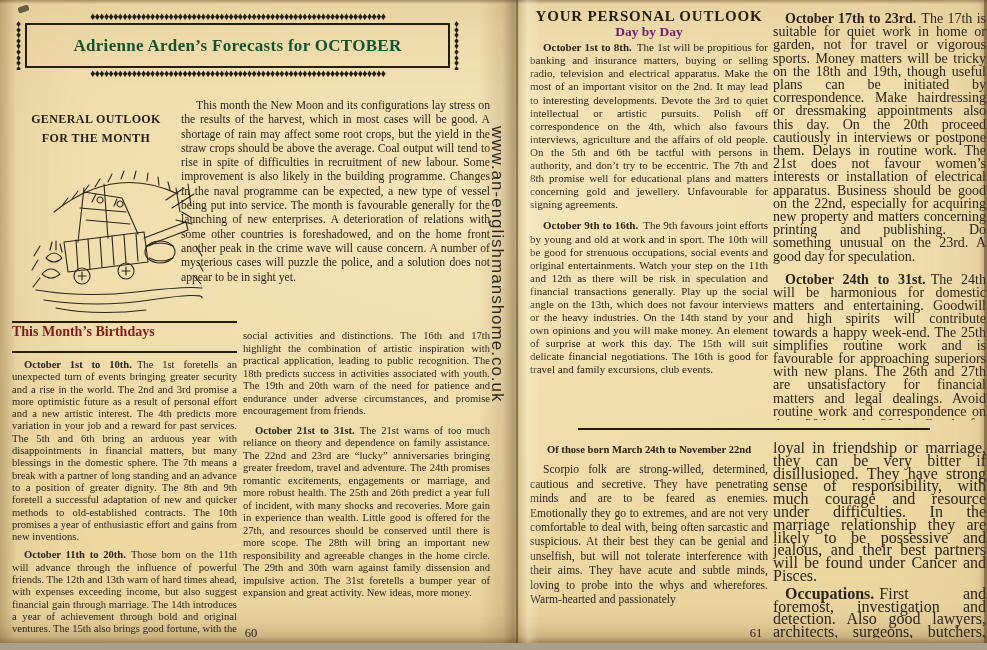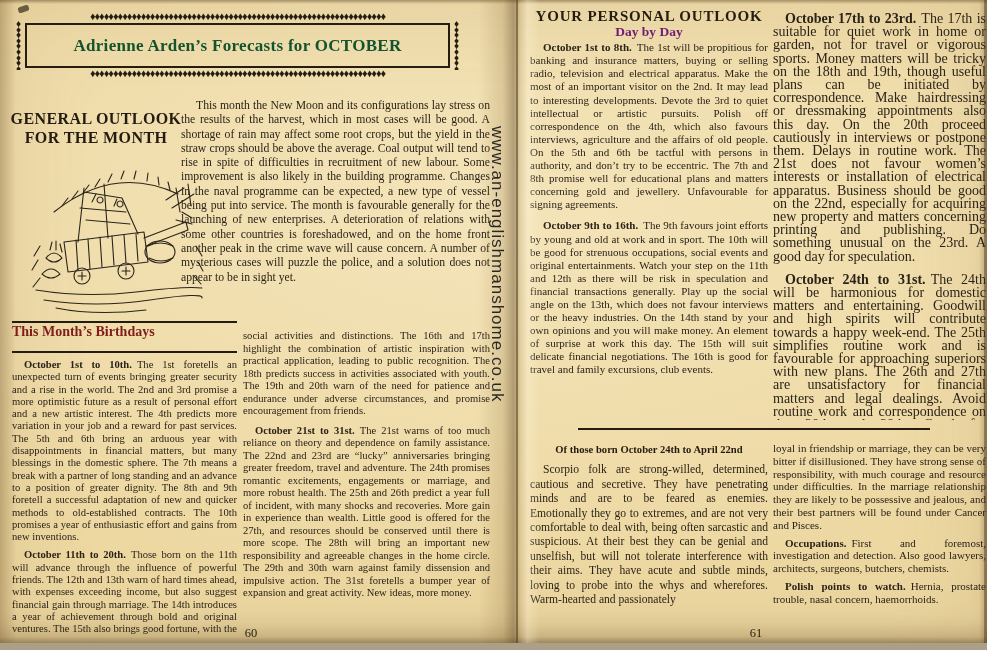--- a/index.html
+++ b/index.html
@@ -51,21 +51,21 @@
   .banner-title{font-size:17px;font-weight:bold;letter-spacing:.3px;color:#14532d;}
 
   
   .jtext{text-align:justify;}
   .para{margin:0;}
   .lead{font-weight:bold;padding-right:5px;}
   .rule{background:#241c10;}
 
   
   .go-head{position:absolute;left:10px;top:110px;width:172px;text-align:center;
-    font-weight:bold;font-size:16px;line-height:18.5px;letter-spacing:.4px;color:#241c10;}
+    font-weight:bold;font-size:12px;line-height:18.5px;letter-spacing:.4px;color:#241c10;}
   .go-illo{position:absolute;left:26px;top:150px;width:180px;height:166px;}
   .go-body{position:absolute;left:181px;top:99px;width:309px;height:220px;overflow:hidden;
     font-size:11.7px;line-height:14.3px;}
   .go-body .para{text-indent:15px;}
 
   .bday-rule-a{position:absolute;left:12px;top:321px;width:225px;height:2px;}
   .bday-head{position:absolute;left:12px;top:324px;width:225px;
     font-size:14px;font-weight:bold;color:#7f1d1d;}
   .bday-rule-b{position:absolute;left:12px;top:351px;width:225px;height:2px;}
   .bday-c1{position:absolute;left:12px;top:359px;width:225px;height:278px;overflow:hidden;
@@ -94,21 +94,21 @@
   .po-c2 .para + .para{margin-top:10px;}
 
   .divider{position:absolute;left:578px;top:428px;width:352px;height:2px;}
 
   .char-c1{position:absolute;left:530px;top:440px;width:238px;height:198px;overflow:hidden;
     font-size:11.6px;line-height:14.4px;}
   .char-head{text-align:center;font-weight:bold;font-size:16px;letter-spacing:3.5px;color:#241c10;}
   .char-sub{text-align:center;font-weight:bold;font-size:10.6px;margin-top:3px;color:#241c10;}
   .char-c1 .para{text-indent:13px;margin-top:6px;}
   .char-c2{position:absolute;left:773px;top:442px;width:213px;height:196px;overflow:hidden;
-    font-size:11px;line-height:12.8px;}
+    font-size:16px;line-height:12.8px;}
   .char-c2 .para + .para{margin-top:5px;}
   .char-c2 .para.hang{text-indent:12px;}
 
   .illo-stroke{stroke:#2b241a;fill:none;stroke-width:1.1;stroke-linecap:round;stroke-linejoin:round;}
 </style>
 </head>
 <body>
 
 <div class="paper"></div>
 <div class="speck"></div>
@@ -209,21 +209,21 @@
       <span class="lead">October 17th to 23rd.</span><span>The 17th is suitable for quiet work in home or garden, not for travel or vigorous sports. Money matters will be tricky on the 18th and 19th, though useful plans can be initiated by correspondence. Make hairdressing or dressmaking appointments also this day. On the 20th proceed cautiously in interviews or postpone them. Delays in routine work. The 21st does not favour women’s interests or installation of electrical apparatus. Business should be good on the 22nd, especially for acquiring new property and matters concerning printing and publishing. Do something unusual on the 23rd. A good day for speculation.</span>
     </p>
     <p class="para">
       <span class="lead">October 24th to 31st.</span><span>The 24th will be harmonious for domestic matters and entertaining. Goodwill and high spirits will contribute towards a happy week-end. The 25th simplifies routine work and is favourable for approaching superiors with new plans. The 26th and 27th are unsatisfactory for financial matters and legal dealings. Avoid routine work and correspondence on the 28th and 29th. Good for speculation. The 30th is neither favourable nor unfavourable in any special way. Carry on with present arrangements. The 31st will be suitable for short trips and entertaining on a large scale.</span>
     </p>
   </div>
 
   <div class="divider rule"></div>
 
   <div class="char-c1 jtext">
-    <div class="char-sub">Of those born October 24th to April 22nd</div>
+    <div class="char-sub">Of those born March 24th to November 22nd</div>
     <p class="para">Scorpio folk are strong-willed, determined, cautious and secretive. They have penetrating minds and are to be feared as enemies. Emotionally they go to extremes, and are not very comfortable to deal with, being often sarcastic and suspicious. At their best they can be genial and unselfish, but will not tolerate interference with their aims. They have acute and subtle minds, loving to probe into the whys and wherefores. Warm-hearted and passionately</p>
   </div>
 
   <div class="char-c2 jtext">
     <p class="para">loyal in friendship or marriage, they can be very bitter if disillusioned. They have strong sense of responsibility, with much courage and resource under difficulties. In the marriage relationship they are likely to be possessive and jealous, and their best partners will be found under Cancer and Pisces.</p>
     <p class="para hang">
       <span class="lead">Occupations.</span><span>First and foremost, investigation and detection. Also good lawyers, architects, surgeons, butchers, chemists.</span>
     </p>
     <p class="para hang">
       <span class="lead">Polish points to watch.</span><span>Hernia, prostate trouble, nasal concern, haemorrhoids.</span>

